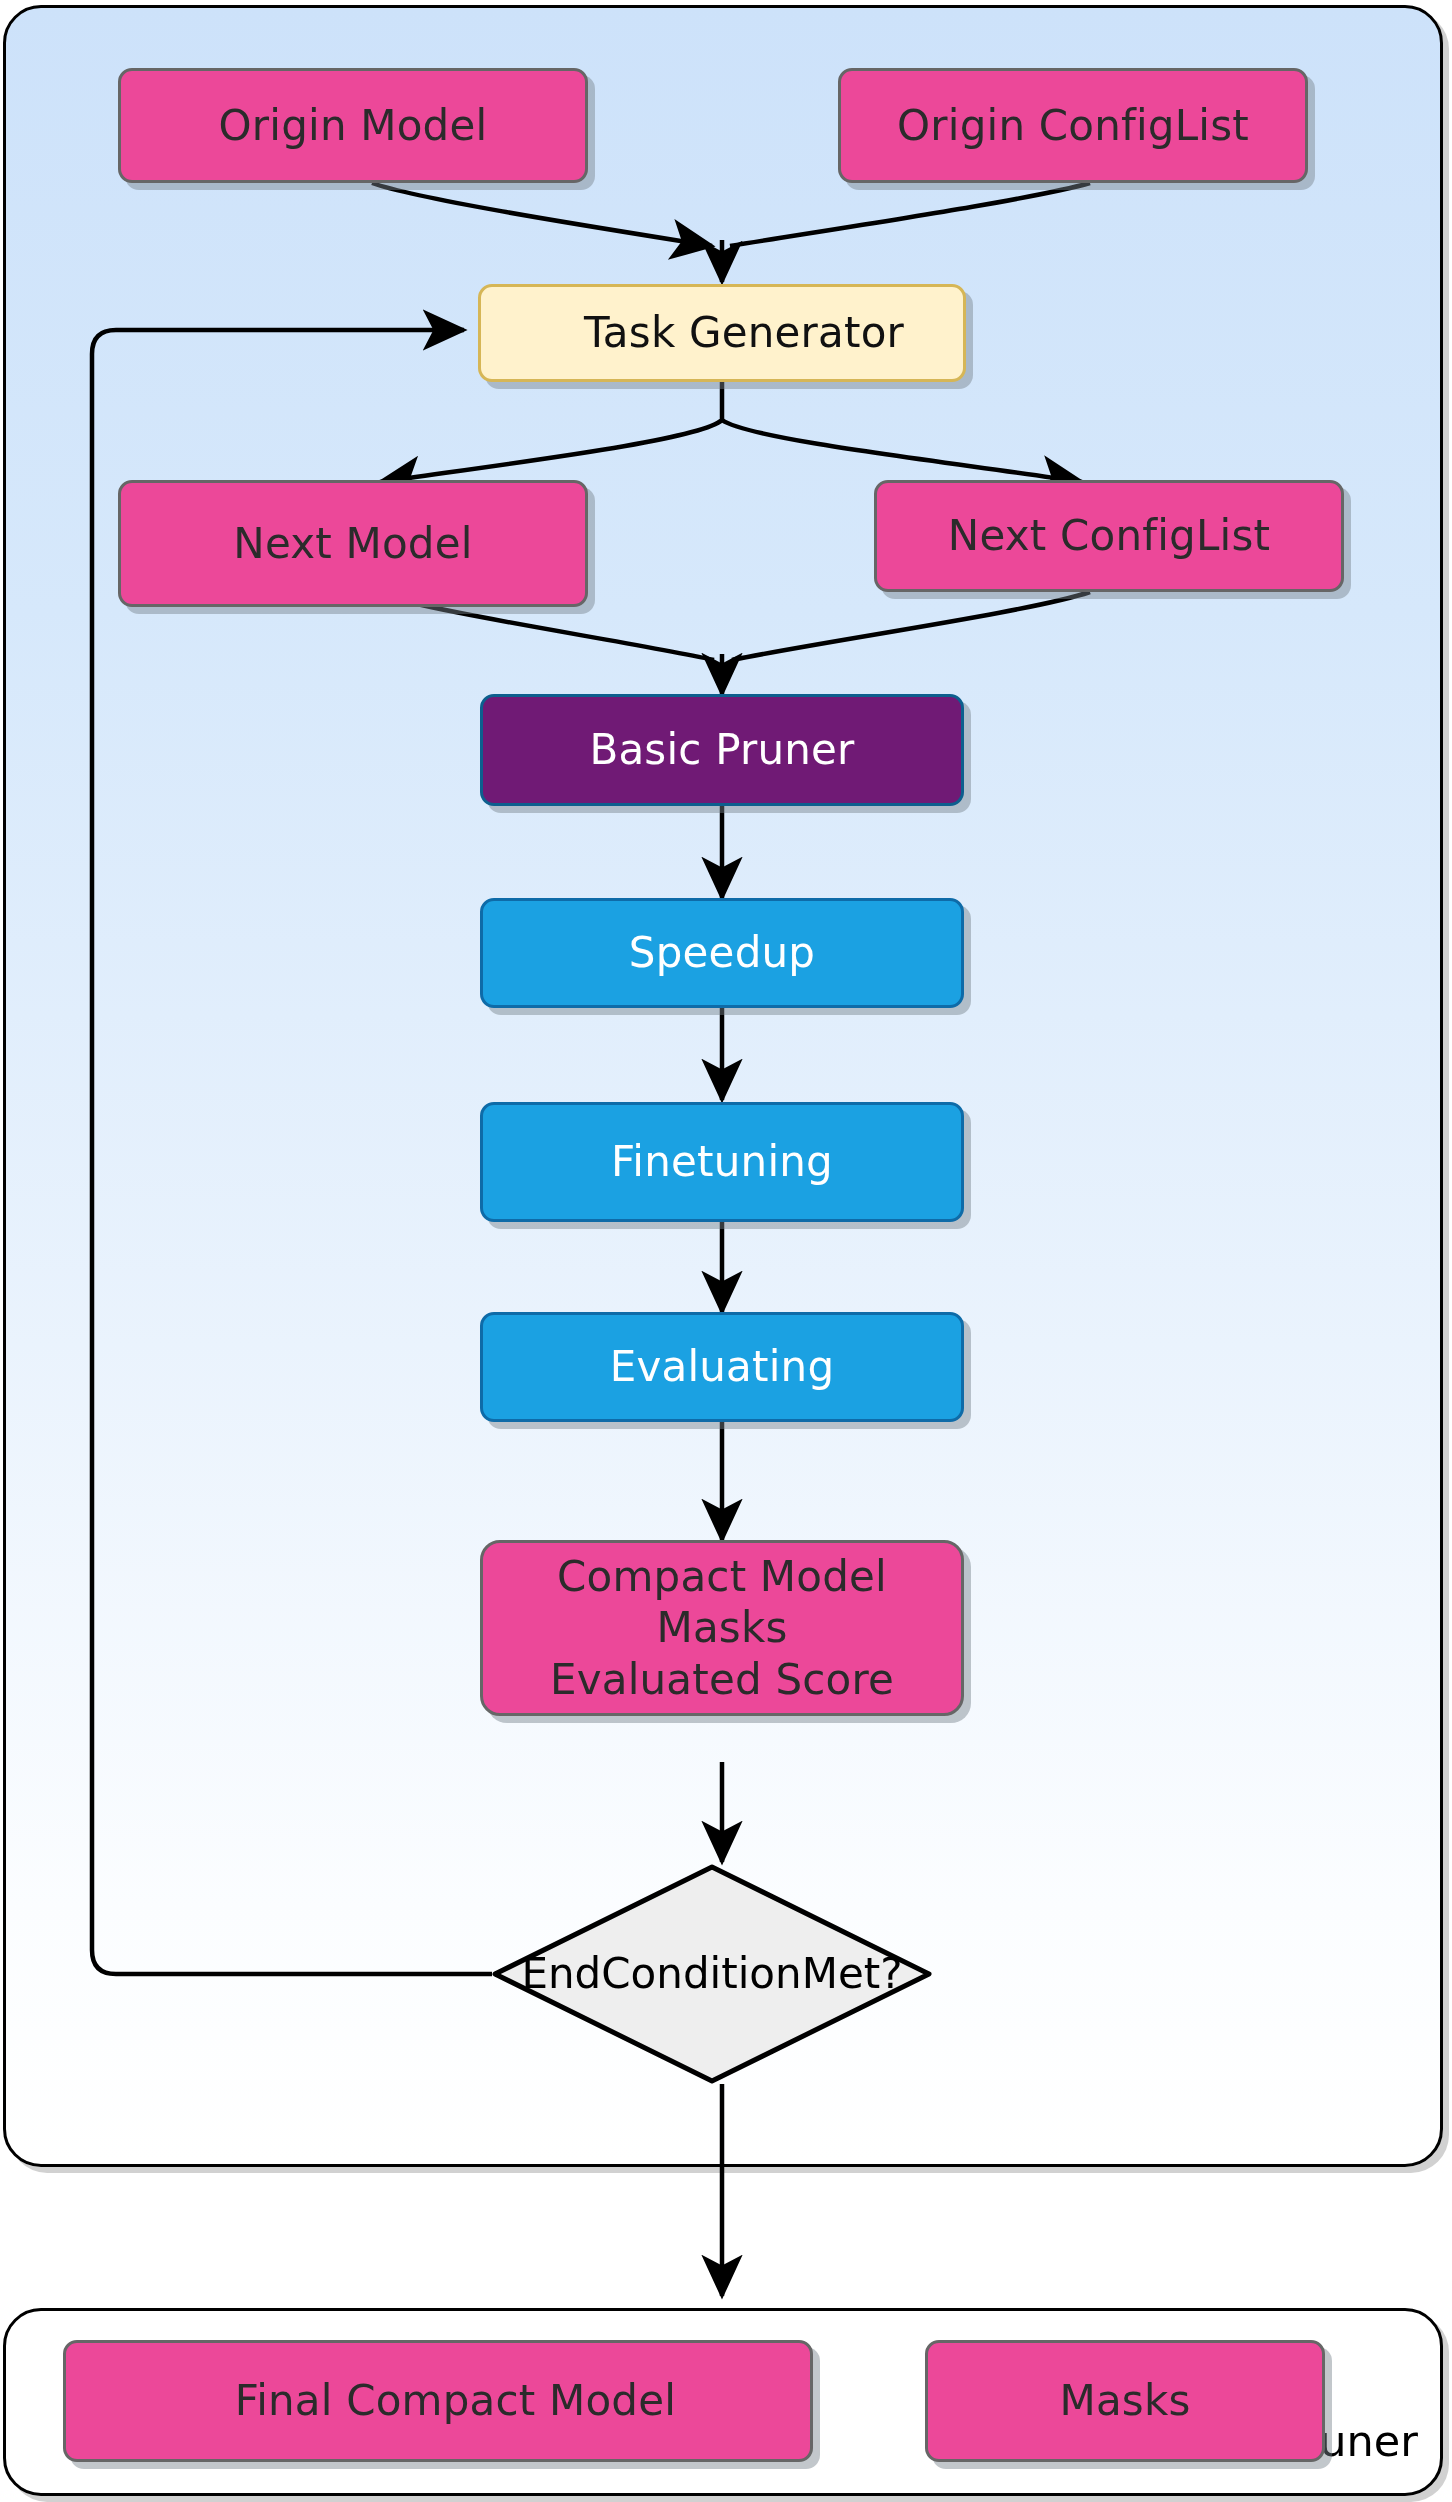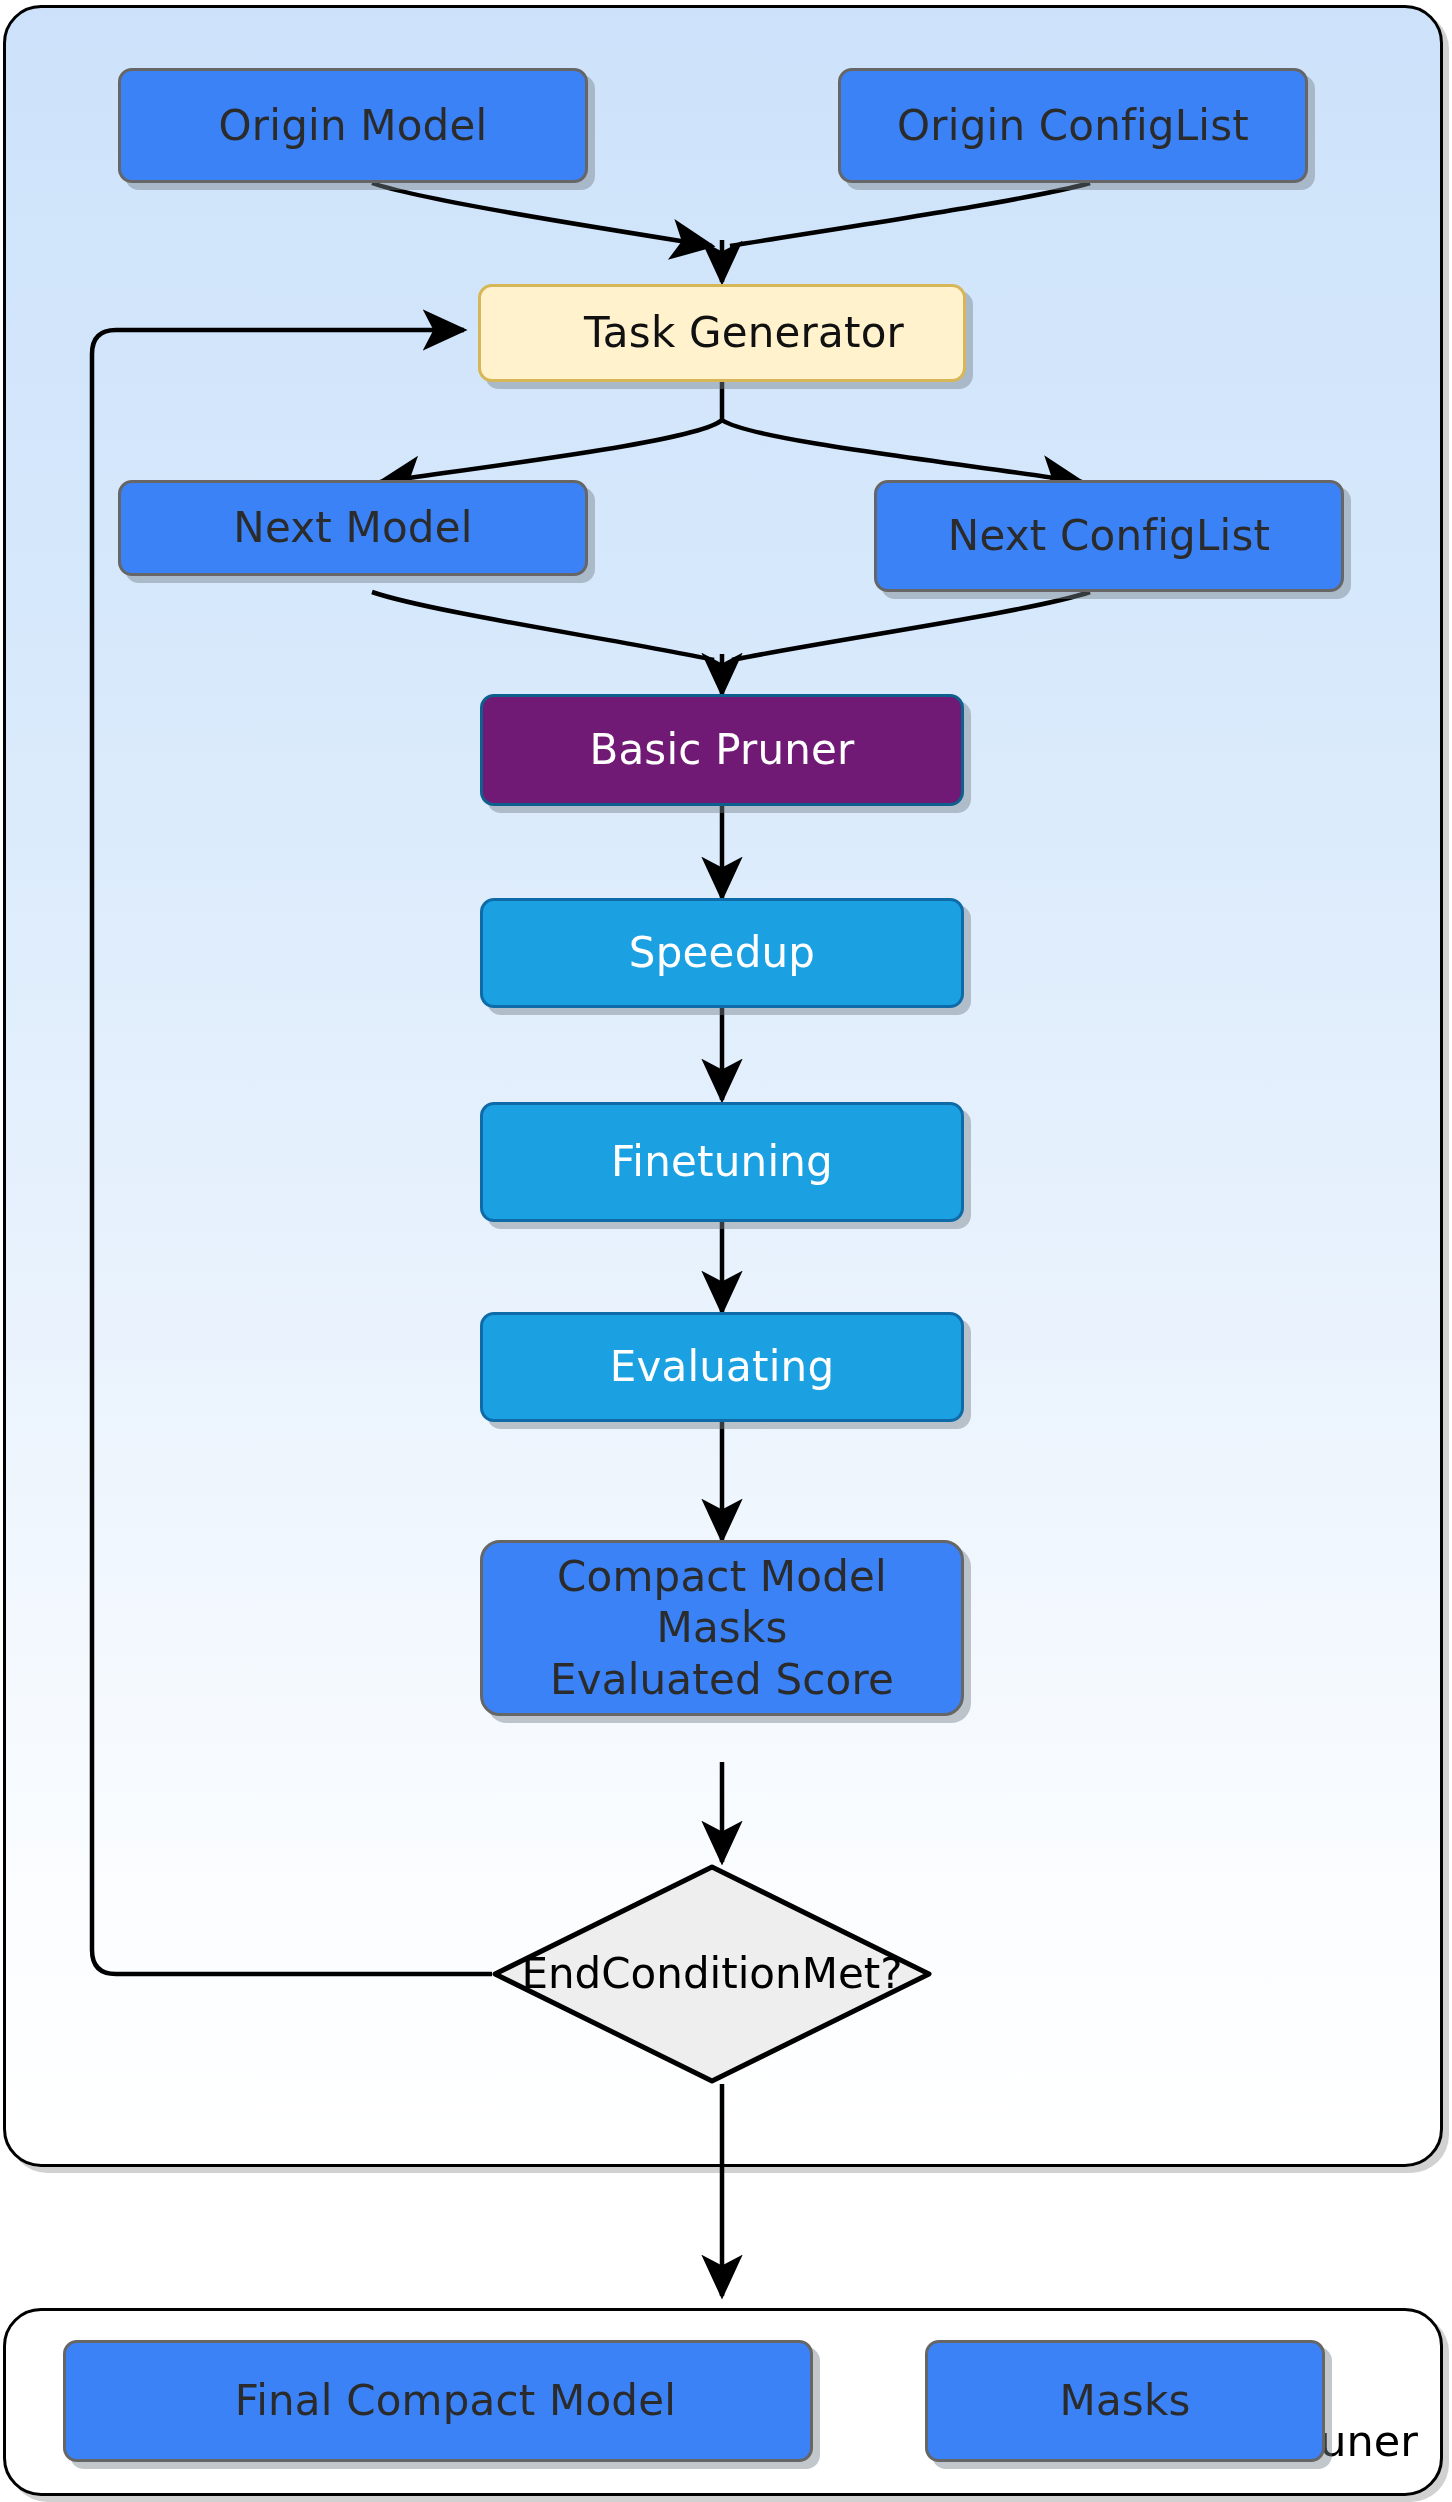--- a/index.html
+++ b/index.html
@@ -69,21 +69,21 @@
     align-items: center;
     justify-content: center;
     text-align: center;
     border-radius: 14px;
     font-family: "DejaVu Sans", sans-serif;
     line-height: 1.22;
     letter-spacing: 0.2px;
   }
 
   .node-data {
-    background: #3b82f6;
+    background: #ec4899;
     border: 3px solid #666666;
     color: #2b2b2b;
     font-size: 42px;
     box-shadow: 7px 7px 0px rgba(120,130,140,0.45);
   }
 
   .node-task {
     background: #fff2cc;
     border: 3px solid #d6b656;
     color: #111111;
@@ -195,21 +195,21 @@
   </div>
 
   <div class="node node-data" style="left:838px; top:68px; width:470px; height:115px;">
     <span>Origin ConfigList</span>
   </div>
 
   <div class="node node-task" style="left:478px; top:284px; width:488px; height:98px;padding-left:44px;">
     <span>Task Generator</span>
   </div>
 
-  <div class="node node-data" style="left:118px; top:480px; width:470px; height:96px;">
+  <div class="node node-data" style="left:118px; top:480px; width:470px; height:127px;">
     <span>Next Model</span>
   </div>
 
   <div class="node node-data" style="left:838px; top:480px; width:470px; height:112px;margin-left:36px;">
     <span>Next ConfigList</span>
   </div>
 
   <div class="node node-proc dark" style="left:480px; top:694px; width:484px; height:112px;">
     <span>Basic Pruner</span>
   </div>

